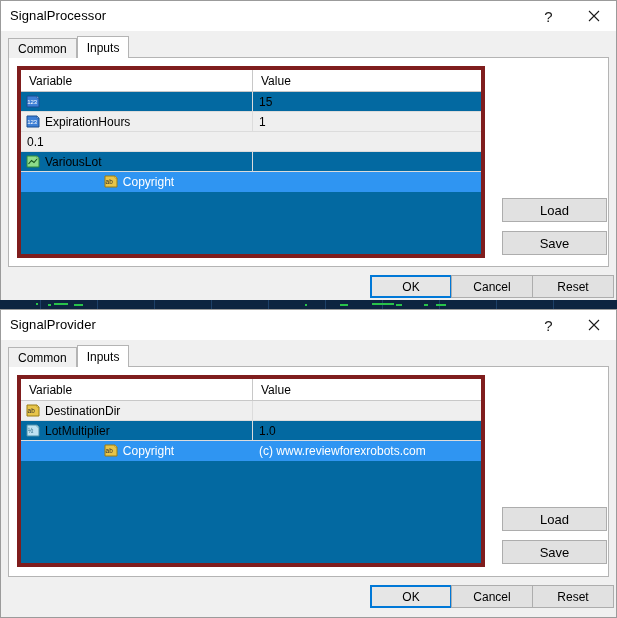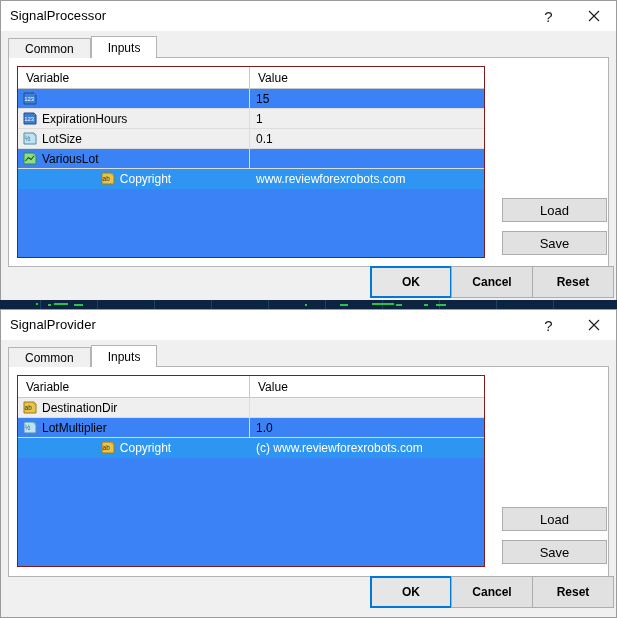--- a/index.html
+++ b/index.html
@@ -24,31 +24,31 @@
   .title-btns{position:absolute;right:0;top:0;height:30px;display:flex;}
   .tbtn{width:45px;height:30px;display:flex;align-items:center;justify-content:center;
         font-size:15px;color:#1a1a1a;background:#ffffff;}
   .tbtn.help{font-size:15px;}
   .tbtn.close svg{display:block;}
 
   
   .client{position:relative;height:calc(100% - 30px);background:#f0f0f0;}
 
   .tabstrip{position:absolute;left:7px;top:5px;height:22px;display:flex;align-items:flex-end;z-index:3;}
-  .tab{height:20px;padding:0 16px;display:flex;align-items:center;justify-content:center;
+  .tab{height:20px;padding:0 9px;display:flex;align-items:center;justify-content:center;
        font-size:12px;border:1px solid #b4b4b4;border-bottom:none;
        background:#f0f0f0;box-sizing:border-box;position:relative;}
   .tab.active{background:#ffffff;height:22px;z-index:4;border-color:#b4b4b4;}
 
   .tabpanel{position:absolute;left:7px;right:7px;top:26px;bottom:40px;
             background:#ffffff;border:1px solid #b4b4b4;box-sizing:border-box;}
 
   
   .grid{position:absolute;left:8px;top:8px;width:468px;
-        border:1px solid #7f1d1d;box-sizing:border-box;background:#3b82f6;overflow:hidden;}
+        border:4px solid #7f1d1d;box-sizing:border-box;background:#0369a1;overflow:hidden;}
   .win1 .grid{height:192px;}
   .win2 .grid{height:192px;}
 
   .grow{display:flex;height:20px;box-sizing:border-box;border-bottom:1px solid #dcdcdc;}
   .grow.header{height:22px;background:#ffffff;border-bottom:1px solid #c8c8c8;}
   .grow.alt{background:#efefef;}
   .grow.sel{background:#2f95f2;color:#ffffff;border-bottom:1px solid #2f95f2;}
   .gcell-var{width:232px;box-sizing:border-box;border-right:1px solid #dcdcdc;
              display:flex;align-items:center;padding-left:5px;overflow:hidden;white-space:nowrap;}
   .grow.sel .gcell-var{border-right-color:#2f95f2;justify-content:center;}
@@ -62,23 +62,23 @@
   
   .ticon{width:14px;height:13px;flex:0 0 14px;position:relative;display:block;}
   .ticon svg{display:block;}
 
   
   .sidebtn{position:absolute;width:105px;height:24px;background:#e1e1e1;
            border:1px solid #adadad;box-sizing:border-box;
            display:flex;align-items:center;justify-content:center;font-size:13px;color:#000;}
 
   
-  .botbtn{position:absolute;bottom:9px;width:82px;height:32px;background:#e1e1e1;
+  .botbtn{position:absolute;bottom:9px;width:82px;height:23px;background:#e1e1e1;
           border:1px solid #adadad;box-sizing:border-box;
-          display:flex;align-items:center;justify-content:center;font-size:12px;color:#000;font-weight:bold;}
+          display:flex;align-items:center;justify-content:center;font-size:12px;color:#000;}
   .botbtn.default{border:2px solid #0078d7;background:#e6e6e6;}
 
   
   .strip{position:absolute;left:0;width:617px;height:9px;background:#0d2440;overflow:hidden;}
   .strip .vline{position:absolute;top:0;bottom:0;width:1px;background:#1d4068;}
   .strip .tick{position:absolute;height:2px;background:#29c24a;}
   .strip-top{top:300px;}
 </style>
 </head>
 <body>
@@ -135,30 +135,20 @@
                     <text x="1.2" y="9.2" font-size="6" font-family="Liberation Sans, sans-serif" fill="#ffffff">123</text>
                   </svg>
               </span>
               <span class="vname">ExpirationHours</span>
             </div>
             <div class="gcell-val">1</div>
           </div>
 
 
           <div class="grow alt">
-            <div class="gcell-var">
-              <span class="ticon">
-                <svg width="14" height="13" viewBox="0 0 14 13">
-                    <path d="M1 1h10l2 2v9H1z" fill="#bfe3f2" stroke="#4b8fa8" stroke-width="1"></path>
-                    <path d="M11 1v2h2z" fill="#e9f7fd" stroke="#4b8fa8" stroke-width=".6"></path>
-                    <text x="2" y="9" font-size="6.4" font-family="Liberation Sans, sans-serif" fill="#1f5f7a">½</text>
-                  </svg>
-              </span>
-              <span class="vname">LotSize</span>
-            </div>
             <div class="gcell-val">0.1</div>
           </div>
 
           <div class="grow">
             <div class="gcell-var">
               <span class="ticon">
                 <svg width="14" height="13" viewBox="0 0 14 13">
                     <path d="M1 1h10l2 2v9H1z" fill="#8ddc8a" stroke="#2f8a3c" stroke-width="1"></path>
                     <path d="M11 1v2h2z" fill="#e0f7de" stroke="#2f8a3c" stroke-width=".6"></path>
                     <path d="M2.5 9 L5.5 5.5 L8 7.5 L11 4" stroke="#14531d" stroke-width="1.1" fill="none"></path>
@@ -172,21 +162,20 @@
             <div class="gcell-var">
               <span class="ticon">
                 <svg width="14" height="13" viewBox="0 0 14 13">
                     <path d="M1 1h10l2 2v9H1z" fill="#e8c54a" stroke="#9a7d13" stroke-width="1"></path>
                     <path d="M11 1v2h2z" fill="#fdf3c0" stroke="#9a7d13" stroke-width=".6"></path>
                     <text x="1.6" y="9" font-size="6.4" font-family="Liberation Sans, sans-serif" fill="#2b2b2b">ab</text>
                   </svg>
               </span>
               <span class="vname">Copyright</span>
             </div>
-            <div class="gcell-val">www.reviewforexrobots.com</div>
           </div>
         </div>
 
         <div class="sidebtn" style="left:493px;top:140px;">Load</div>
         <div class="sidebtn" style="left:493px;top:173px;">Save</div>
       </div>
 
       <div class="botbtn default" style="left:369px;">OK</div>
       <div class="botbtn" style="left:450px;">Cancel</div>
       <div class="botbtn" style="left:531px;">Reset</div>

